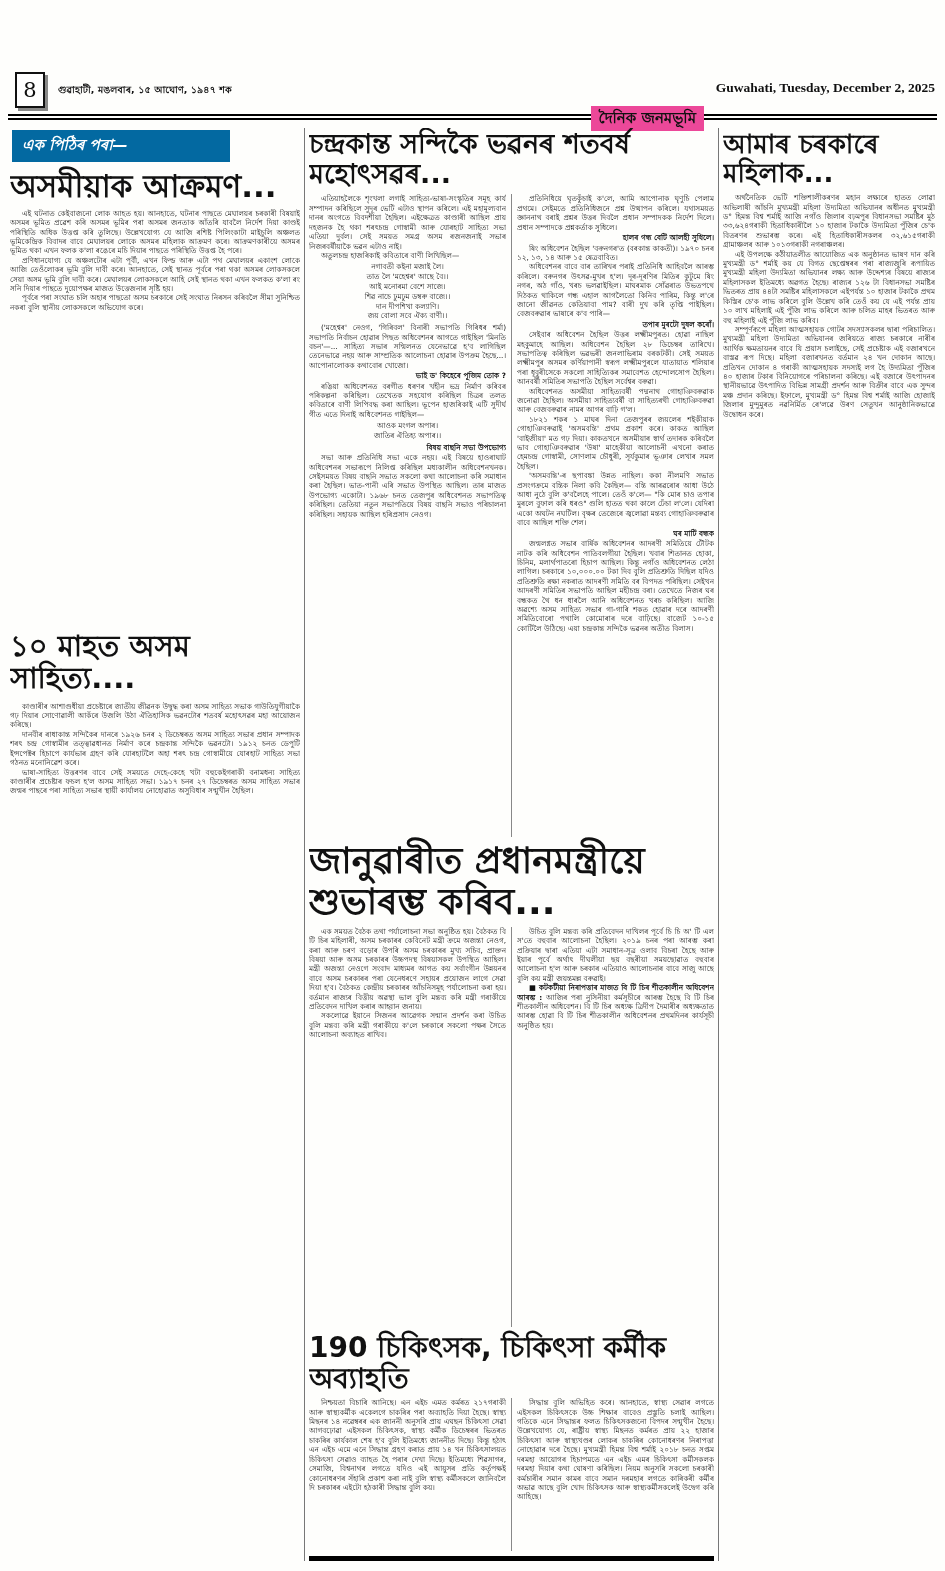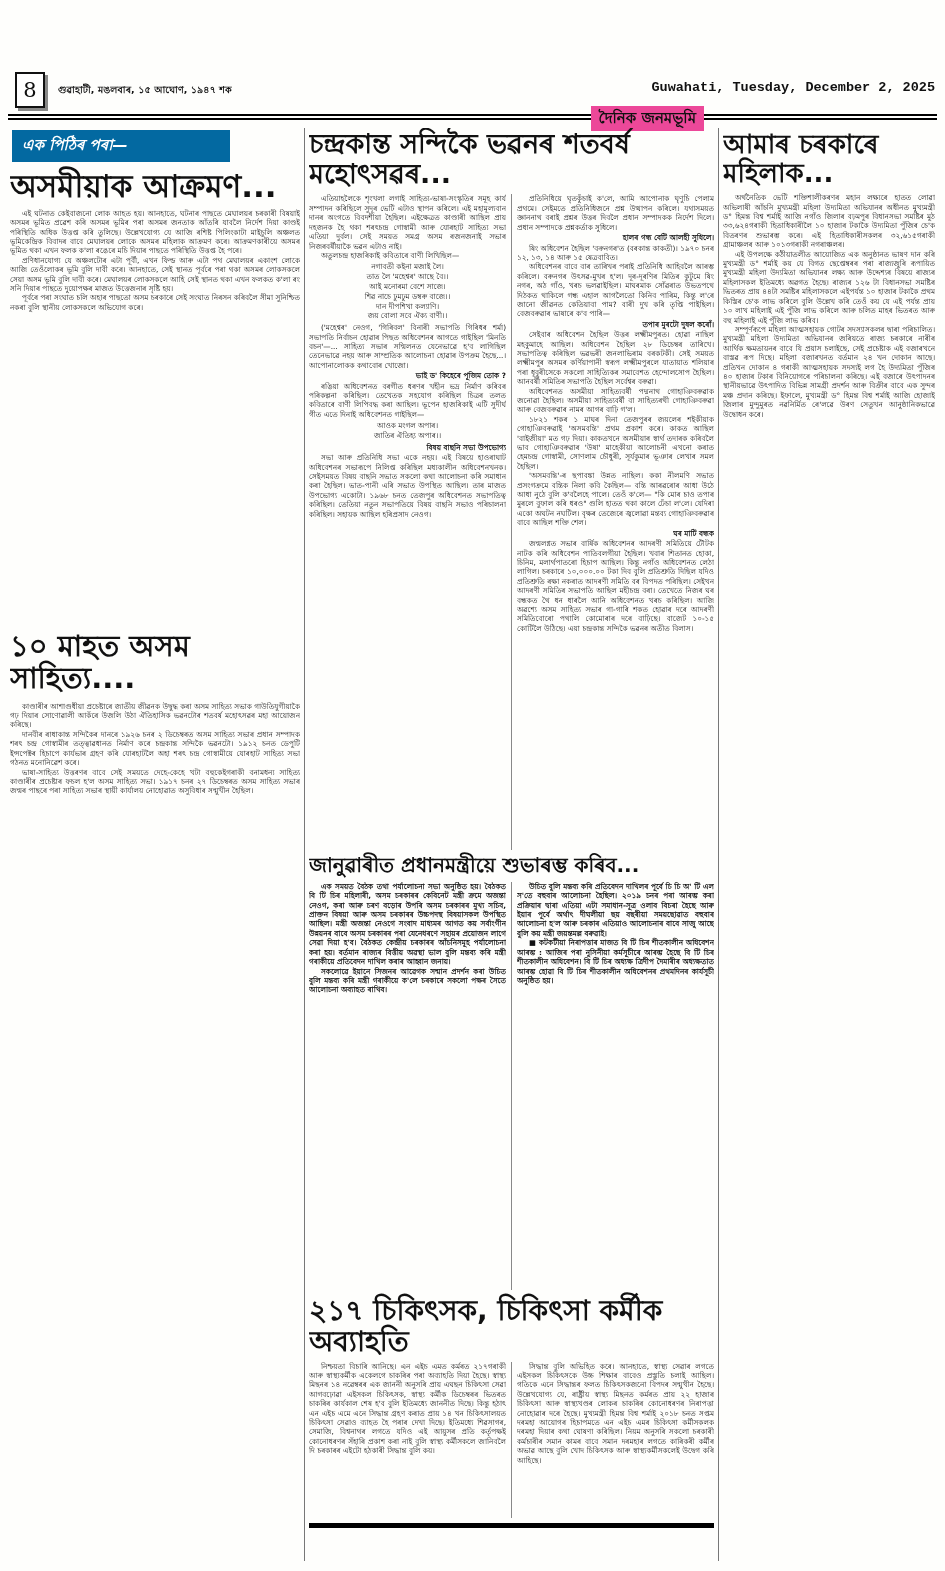--- a/index.html
+++ b/index.html
@@ -5,56 +5,56 @@
   html,body{margin:0;padding:0;background:#e8e8e4;}
   .page{position:relative;width:945px;height:1571px;background:#fefefc;color:#111;
         font-family:"DejaVu Sans",sans-serif;margin:0 auto;overflow:hidden;}
   
   .topbar{position:absolute;top:70px;left:10px;right:10px;height:42px;}
   .pagenum-box{position:absolute;left:5px;top:2px;width:26px;height:32px;border:2px solid #111;
         box-shadow:3px 3px 0 rgba(40,40,40,.55);display:flex;align-items:center;justify-content:center;
         font-family:"DejaVu Serif",serif;font-size:21px;background:#fff;}
   .date-as{position:absolute;left:48px;top:13px;font-size:9.5px;font-weight:bold;letter-spacing:.1px;}
   .date-en{position:absolute;right:0;top:10px;font-size:13.5px;font-weight:bold;
-        font-family:Liberation Mono, monospace;}
+        font-family:Liberation Serif, serif;}
   
   .ruleband{position:absolute;top:114px;left:8px;right:8px;height:2px;
         border-top:2px solid #000;border-bottom:2px solid #000;}
   .masthead{position:absolute;right:233px;top:-10px;background:#ec4899;padding:0 8px;
         font-size:15px;font-weight:bold;white-space:nowrap;}
   
   .content{position:absolute;top:128px;left:10px;right:10px;bottom:10px;display:flex;}
   .vrule{width:1px;background:#777;margin:0 4px;}
   .vrule.inner{margin:0 5px;background:#888;}
   .col-left{width:290px;display:flex;flex-direction:column;overflow:hidden;}
   .col-center{flex:1;display:flex;flex-direction:column;overflow:hidden;}
   .col-right{width:212px;display:flex;flex-direction:column;overflow:hidden;}
   
   .kicker{width:198px;background:#0369a1;color:#fff;font-style:italic;font-weight:bold;
         font-size:15px;padding:3px 10px 4px;margin:2px 0 2px 2px;}
   .hl{font-weight:bold;text-align:left;line-height:1.12;margin:0;}
   .hl-left1{font-size:31px;margin:5px 0 5px;}
   .hl-left2{font-size:29px;margin:9px 0 7px;}
   .hl-center1{font-size:27px;margin:1px 0 5px;}
-  .hl-center2{font-size:20px;margin:4px 0 5px;}
+  .hl-center2{font-size:36px;margin:4px 0 5px;}
   .hl-center3{font-size:28px;margin:5px 0 4px;}
   .hl-right{font-size:26px;margin:2px 0 5px;}
   
   .body{overflow:hidden;text-align:justify;font-size:7.3px;line-height:9.4px;}
   .body .bp{margin:0;text-indent:12px;}
   .body .sub{margin:1px 0;text-align:right;font-weight:bold;text-indent:0;}
   .body .verse{text-align:center;margin:2px 0;}
   .body .verse div{line-height:9.8px;}
   .body-lt{height:412px;}
   .body-lb{flex:1;}
   .body-r{flex:1;}
   .twocol{display:flex;overflow:hidden;}
   .twocol .subcol{flex:1;overflow:hidden;text-align:justify;font-size:7.3px;line-height:9.4px;}
   .tc-a{height:656px;}
-  .tc-b{height:408px;font-weight:bold;}
+  .tc-b{height:408px;}
   .tc-c{height:156px;}
   .bottom-bar{height:5px;background:#000;margin-top:5px;}
 </style>
 </head>
 <body>
 
 <div class="page">
 
   <header class="topbar">
     <div class="pagenum-box">
@@ -134,21 +134,21 @@
             <p class="bp">এক সময়ত বৈঠক তথা পৰ্যালোচনা সভা অনুষ্ঠিত হয়। বৈঠকত বি টি চিৰ মহিলাৰী, অসম চৰকাৰৰ কেবিনেট মন্ত্ৰী ক্ৰমে অজন্তা নেওগ, কৰা আৰু চৰণ বড়োৰ উপৰি অসম চৰকাৰৰ মুখ্য সচিব, প্ৰাক্তন বিষয়া আৰু অসম চৰকাৰৰ উচ্চপদস্থ বিষয়াসকল উপস্থিত আছিল। মন্ত্ৰী অজন্তা নেওগে সংবাদ মাধ্যমৰ আগত কয় সৰ্বাংগীন উন্নয়নৰ বাবে অসম চৰকাৰৰ পৰা যেনেধৰণে সহায়ৰ প্ৰয়োজন লাগে সেৱা দিয়া হ'ব। বৈঠকত কেন্দ্ৰীয় চৰকাৰৰ আঁচনিসমূহ পৰ্যালোচনা কৰা হয়। বৰ্তমান ৰাজ্যৰ বিত্তীয় অৱস্থা ভাল বুলি মন্তব্য কৰি মন্ত্ৰী গৰাকীয়ে প্ৰতিবেদন দাখিল কৰাৰ আহ্বান জনায়।</p>
             <p class="bp">সকলোৱে ইয়ানে সিজনৰ আৱেগক সন্মান প্ৰদৰ্শন কৰা উচিত বুলি মন্তব্য কৰি মন্ত্ৰী গৰাকীয়ে ক'লে চৰকাৰে সকলো পক্ষৰ সৈতে আলোচনা অব্যাহত ৰাখিব।</p>
           </div>
         <div class="vrule inner"></div>
         <div class="subcol body">
             <p class="bp">উচিত বুলি মন্তব্য কৰি প্ৰতিবেদন দাখিলৰ পূৰ্বে চি চি অ' টি এল স'তে বহুবাৰ আলোচনা হৈছিল। ২০১৯ চনৰ পৰা আৰম্ভ কৰা প্ৰক্ৰিয়াৰ দ্বাৰা এতিয়া এটা সমাধান-সূত্ৰ ওলাব বিচৰা হৈছে আৰু ইয়াৰ পূৰ্বে অৰ্থাৎ দীঘলীয়া ছয় বছৰীয়া সময়ছোৱাত বহুবাৰ আলোচনা হ'ল আৰু চৰকাৰ এতিয়াও আলোচনাৰ বাবে সাজু আছে বুলি কয় মন্ত্ৰী জয়ন্তমল্ল বৰুৱাই।</p>
             <p class="bp"><b>■ কটকটীয়া নিৰাপত্তাৰ মাজত বি টি চিৰ শীতকালীন অধিবেশন আৰম্ভ : </b>আজিৰ পৰা নুসিনীয়া কৰ্মসূচীৰে আৰম্ভ হৈছে বি টি চিৰ শীতকালীন অধিবেশন। বি টি চিৰ অধ্যক্ষ ত্ৰিদীপ দৈমাৰীৰ অধ্যক্ষতাত আৰম্ভ হোৱা বি টি চিৰ শীতকালীন অধিবেশনৰ প্ৰথমদিনৰ কাৰ্যসূচী অনুষ্ঠিত হয়।</p>
           </div>
       </div>
 
-      <h1 class="hl hl-center3">২১৭ চিকিৎসক, চিকিৎসা কৰ্মীক অব্যাহতি</h1>
+      <h1 class="hl hl-center3">190 চিকিৎসক, চিকিৎসা কৰ্মীক অব্যাহতি</h1>
       <div class="twocol tc-c">
         <div class="subcol body">
             <p class="bp">নিশ্চয়তা বিচাৰি আনিছে। এন এইচ এমত কৰ্মৰত ২১৭গৰাকী আৰু স্বাস্থ্যকৰ্মীক একেলগে চাকৰিৰ পৰা অব্যাহতি দিয়া হৈছে। স্বাস্থ্য মিছনৰ ১৪ নৱেম্বৰৰ এক জাননী অনুসৰি প্ৰায় এঘছন চিকিৎসা সেৱা আগবঢ়োৱা এইসকল চিকিৎসক, স্বাস্থ্য কৰ্মীক ডিচেম্বৰৰ ভিতৰত চাকৰিৰ কাৰ্যকাল শেষ হ'ব বুলি ইতিমধ্যে জাননীত দিছে। কিন্তু হঠাৎ এন এইচ এমে এনে সিদ্ধান্ত গ্ৰহণ কৰাত প্ৰায় ১৪ খন চিকিৎসালয়ত চিকিৎসা সেৱাও ব্যাহত হৈ পৰাৰ দেখা দিছে। ইতিমধ্যে শিৱসাগৰ, সেমাজি, বিশ্বনাথৰ লগতে যদিও এই আয়ুসৰ প্ৰতি কৰ্তৃপক্ষই কোনোধৰণৰ সঁহাৰি প্ৰকাশ কৰা নাই বুলি স্বাস্থ্য কৰ্মীসকলে জানিবলৈ দি চৰকাৰৰ এইটো হঠকাৰী সিদ্ধান্ত বুলি কয়।</p>
           </div>
         <div class="vrule inner"></div>
         <div class="subcol body">
             <p class="bp">সিদ্ধান্ত বুলি অভিহিত কৰে। আনহাতে, স্বাস্থ্য সেৱাৰ লগতে এইসকল চিকিৎসকে উচ্চ শিক্ষাৰ বাবেও প্ৰস্তুতি চলাই আছিল। গতিকে এনে সিদ্ধান্তৰ ফলত চিকিৎসকজনো বিপদৰ সন্মুখীন হৈছে। উল্লেখযোগ্য যে, ৰাষ্ট্ৰীয় স্বাস্থ্য মিছনত কৰ্মৰত প্ৰায় ২২ হাজাৰ চিকিৎসা আৰু স্বাস্থ্যখণ্ডৰ লোকৰ চাকৰিৰ কোনোধৰণৰ নিৰাপত্তা নোহোৱাৰ দৰে হৈছে। মুখ্যমন্ত্ৰী হিমন্ত বিশ্ব শৰ্মাই ২০১৮ চনত সপ্তম দৰমহা আয়োগৰ হিচাপমতে এন এইচ এমৰ চিকিৎসা কৰ্মীসকলক দৰমহা দিয়াৰ কথা ঘোষণা কৰিছিল। নিয়ম অনুসৰি সকলো চৰকাৰী কৰ্মচাৰীৰ সমান কামৰ বাবে সমান দৰমহাৰ লগতে কাৰিকৰী কৰ্মীৰ অভাৱ আছে বুলি খোদ চিকিৎসক আৰু স্বাস্থ্যকৰ্মীসকলেই উদ্বেগ কৰি আহিছে।</p>
           </div>
       </div>
       <div class="bottom-bar"></div>

